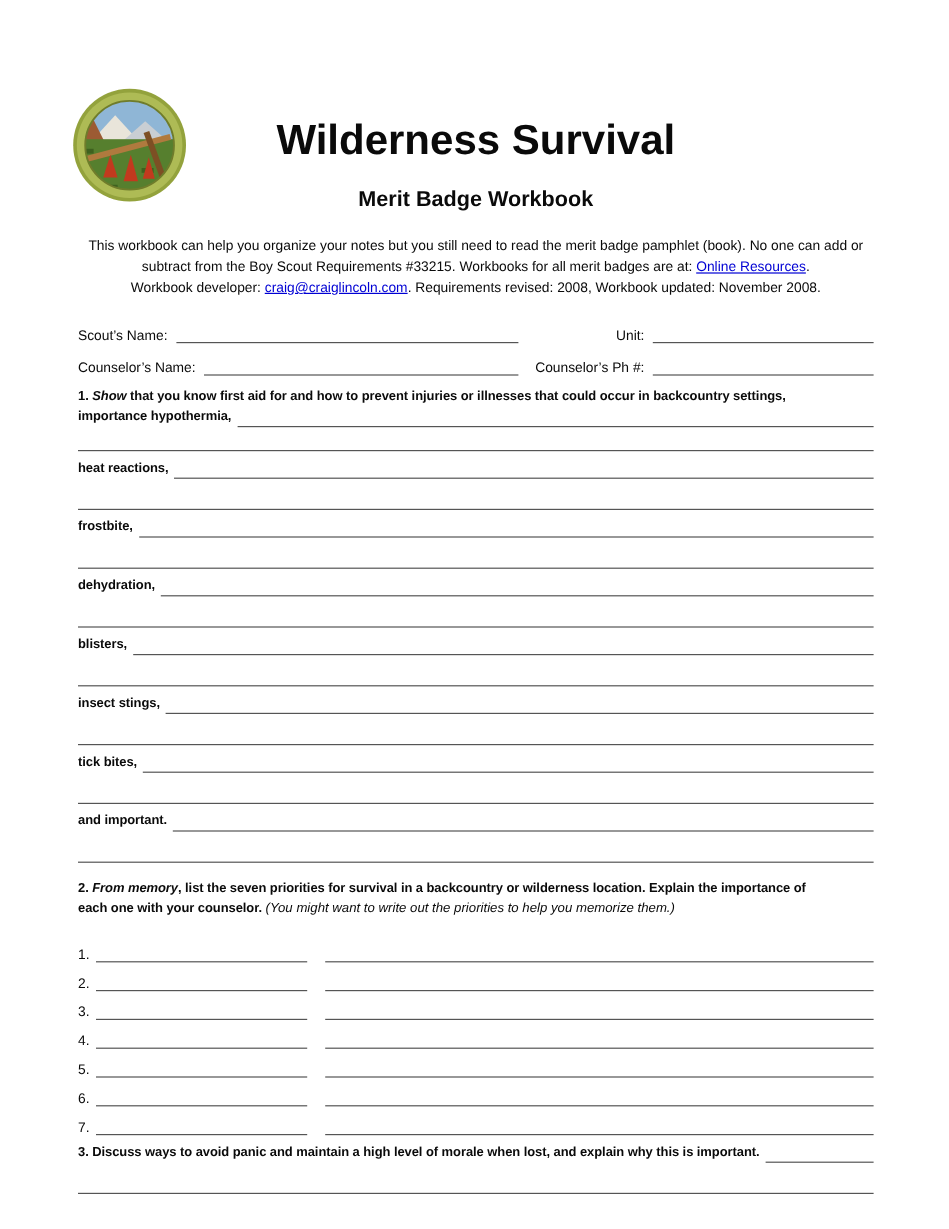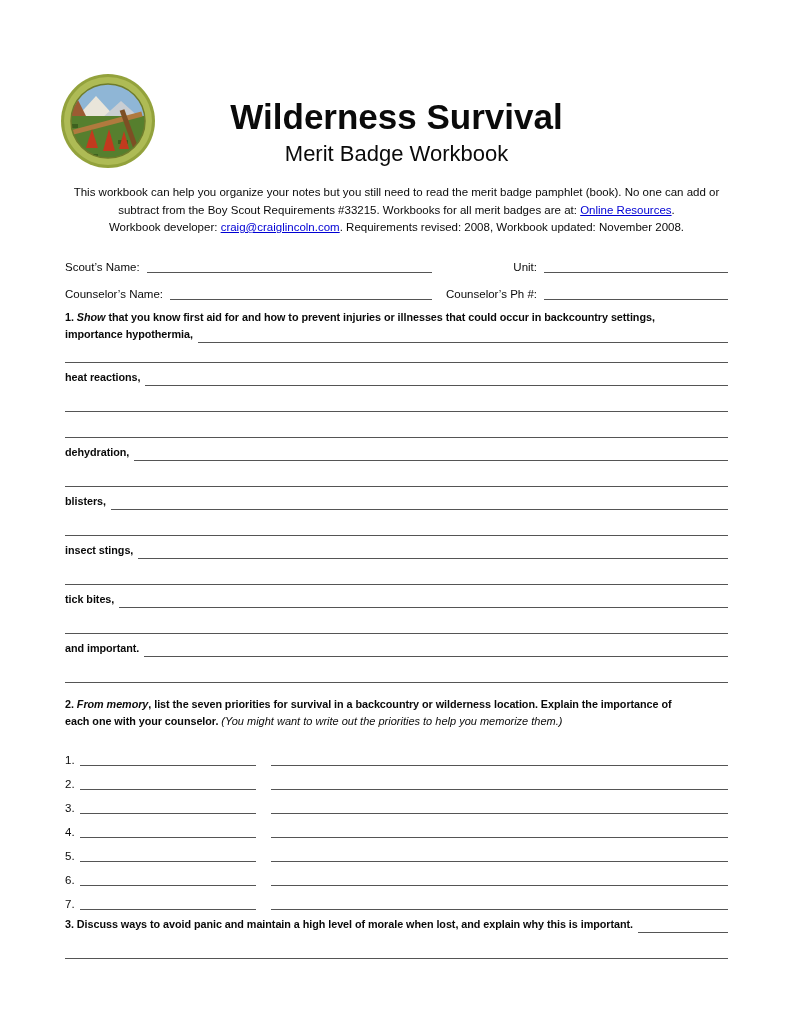--- a/index.html
+++ b/index.html
@@ -5,21 +5,21 @@
   html,body { margin:0; padding:0; background:#ffffff; }
   .page {
     position:relative; width:791px; height:1024px; background:#fff;
     font-family:"Liberation Sans", sans-serif; color:#0a0a0a; overflow:hidden;
   }
   .content { padding:0 63px 16px 65px; }
 
   
   .badge { position:absolute; left:58px; top:72px; width:100px; height:100px; }
   .title { margin:0; padding-top:97px; text-align:center; font-size:35px; font-weight:bold; line-height:40px; }
-  .subtitle { text-align:center; font-size:22px; line-height:27px; margin-top:3px; font-weight:normal; }
+  .subtitle { text-align:center; font-size:18px; line-height:27px; margin-top:16px; font-weight:bold; }
   .intro { margin-top:17px; font-size:11.5px; line-height:17.5px; text-align:center; }
   .iline { white-space:nowrap; }
   .link { color:#0000d4; text-decoration:underline; cursor:pointer; }
 
   
   .form-section { margin-top:9px; font-size:11.5px; }
   .form-row { display:flex; align-items:flex-end; height:27px; }
   .f-label { white-space:nowrap; padding-right:7px; }
   .f-line { border-bottom:1px solid #555; height:15px; }
   .left-cell { flex:1; display:flex; align-items:flex-end; margin-right:19px; }
@@ -126,20 +126,24 @@
       <div class="first-ans">
           <div class="full-line"></div>
         </div>
 
       <div class="label-row item">
         <span>heat reactions,</span>
         <span class="fill-line"></span>
       </div>
       <div class="full-line"></div>
 
+      <div class="label-row item">
+        <span>frostbite,</span>
+        <span class="fill-line"></span>
+      </div>
       <div class="full-line"></div>
 
       <div class="label-row item">
         <span>dehydration,</span>
         <span class="fill-line"></span>
       </div>
       <div class="full-line"></div>
 
       <div class="label-row item">
         <span>blisters,</span>

